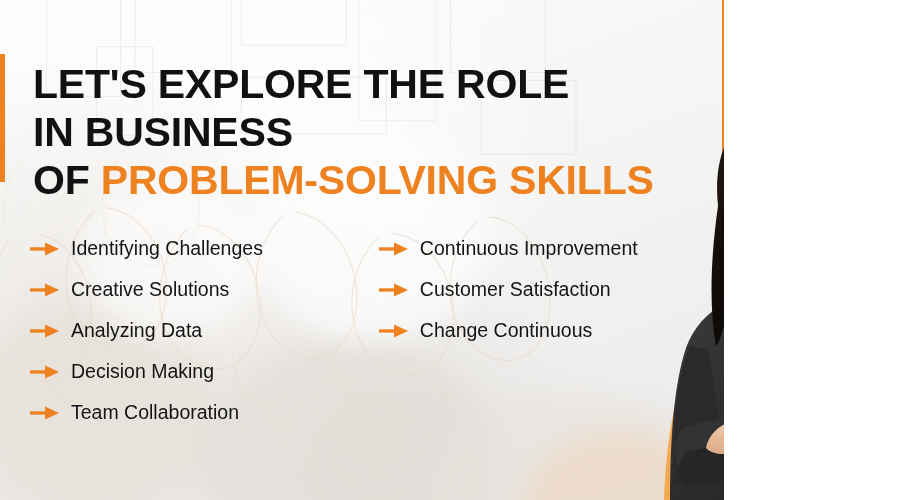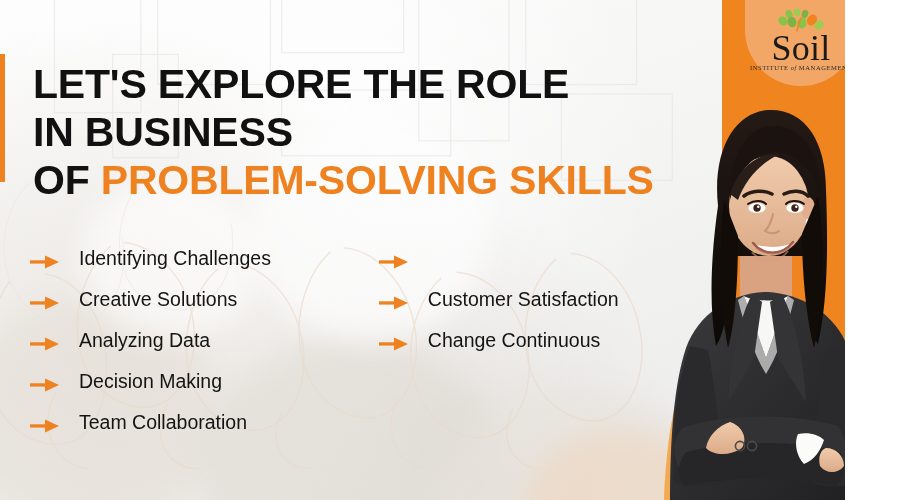--- a/index.html
+++ b/index.html
@@ -2,21 +2,21 @@
 <html><head>
 <meta charset="utf-8">
 <style>
   html, body {
     margin: 0;
     padding: 0;
     background: #ffffff;
   }
   #banner {
     position: relative;
-    width: 845px;
+    width: 724px;
     height: 500px;
     overflow: hidden;
     font-family: "Liberation Sans", sans-serif;
     background: #fbfbfb;
   }
 
   
   .bg-base {
     position: absolute;
     inset: 0;
@@ -84,23 +84,23 @@
     top: 228px;
     width: 660px;
     display: flex;
     gap: 28px;
   }
   .bullet-col { display: flex; flex-direction: column; }
   .bullet-col.left { width: 330px; }
   .bullet-col.right { width: 320px; }
   .bullet-row {
     display: flex;
-    align-items: flex-end;
+    align-items: center;
     height: 41px;
-    gap: 20px;
+    gap: 12px;
   }
   .arrow-icon {
     flex: 0 0 auto;
     width: 29px;
     height: 14px;
     display: block;
   }
   .bullet-label {
     font-size: 19.5px;
     line-height: 21px;
@@ -265,20 +265,21 @@
         <span class="bullet-label">Team Collaboration</span>
       </div>
     </div>
 
     <div class="bullet-col right">
       <div class="bullet-row">
         <svg class="arrow-icon" viewBox="0 0 29 14">
           <rect x="0" y="5.3" width="18" height="3.3" fill="#ef8220"></rect>
           <path d="M15 0.5 L29 7 L15 13.5 Z" fill="#ef8220"></path>
         </svg>
+        <span class="bullet-label">Continuous Improvement</span>
       </div>
       <div class="bullet-row">
         <svg class="arrow-icon" viewBox="0 0 29 14">
           <rect x="0" y="5.3" width="18" height="3.3" fill="#ef8220"></rect>
           <path d="M15 0.5 L29 7 L15 13.5 Z" fill="#ef8220"></path>
         </svg>
         <span class="bullet-label">Customer Satisfaction</span>
       </div>
       <div class="bullet-row">
         <svg class="arrow-icon" viewBox="0 0 29 14">

